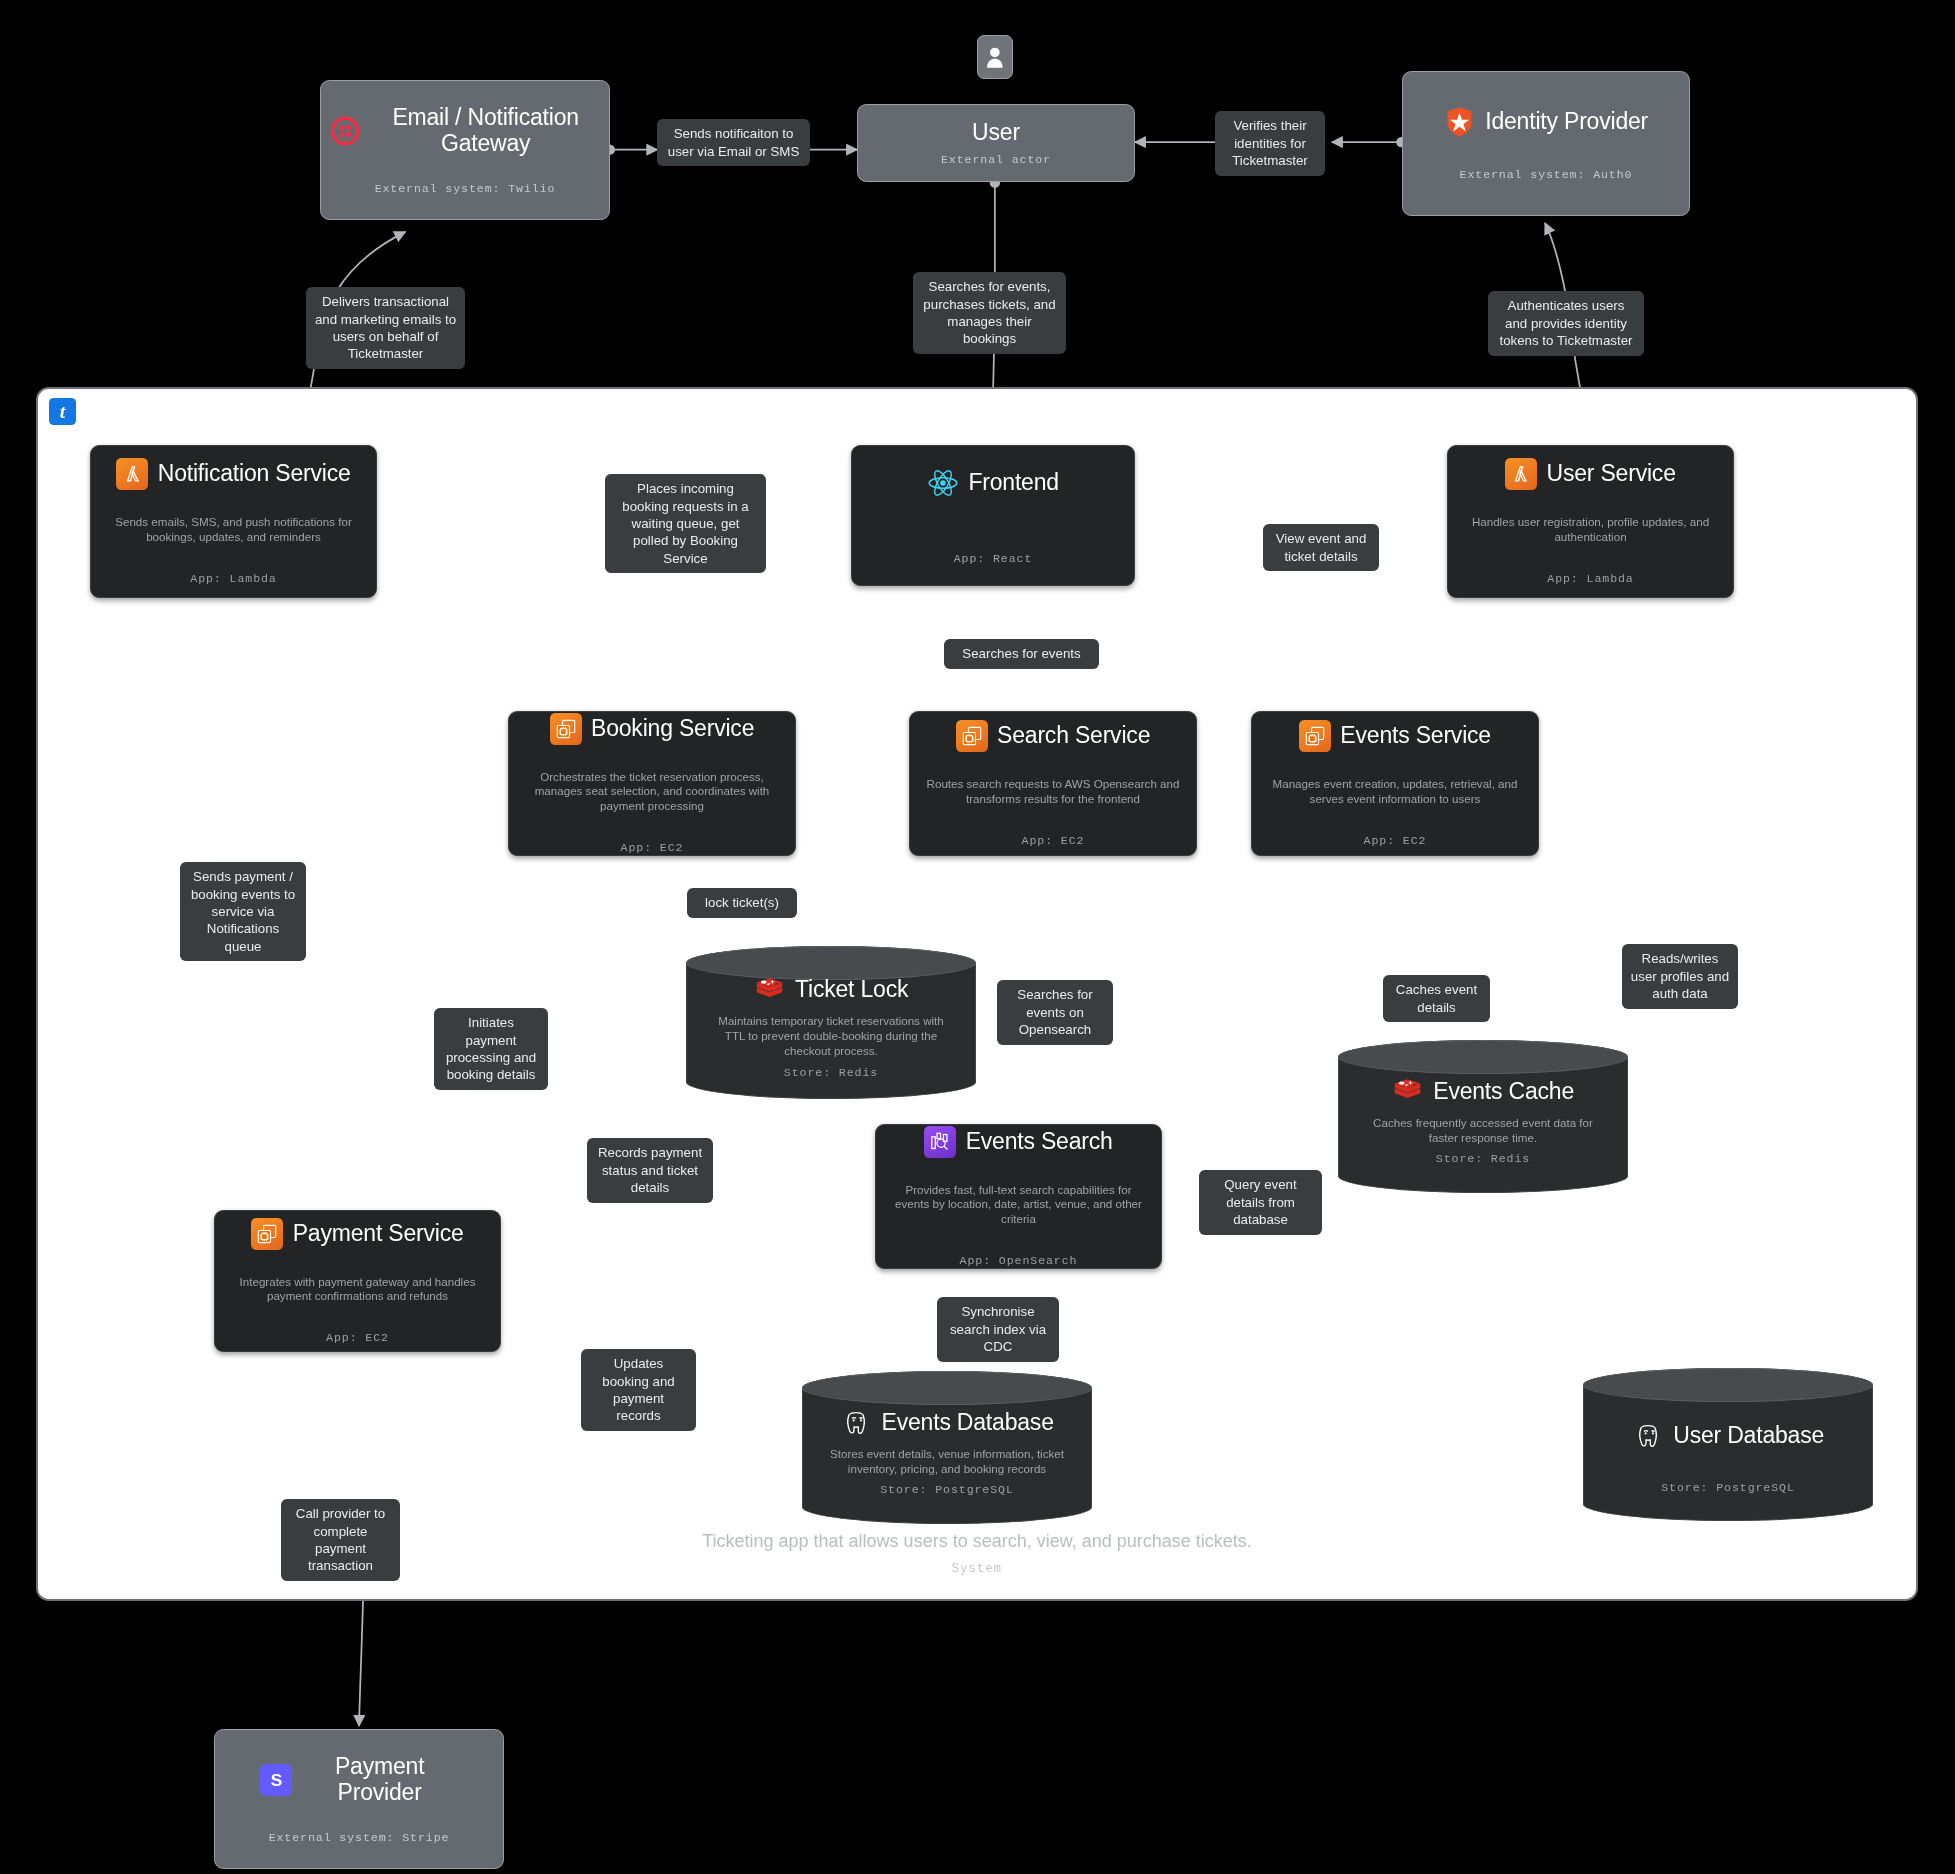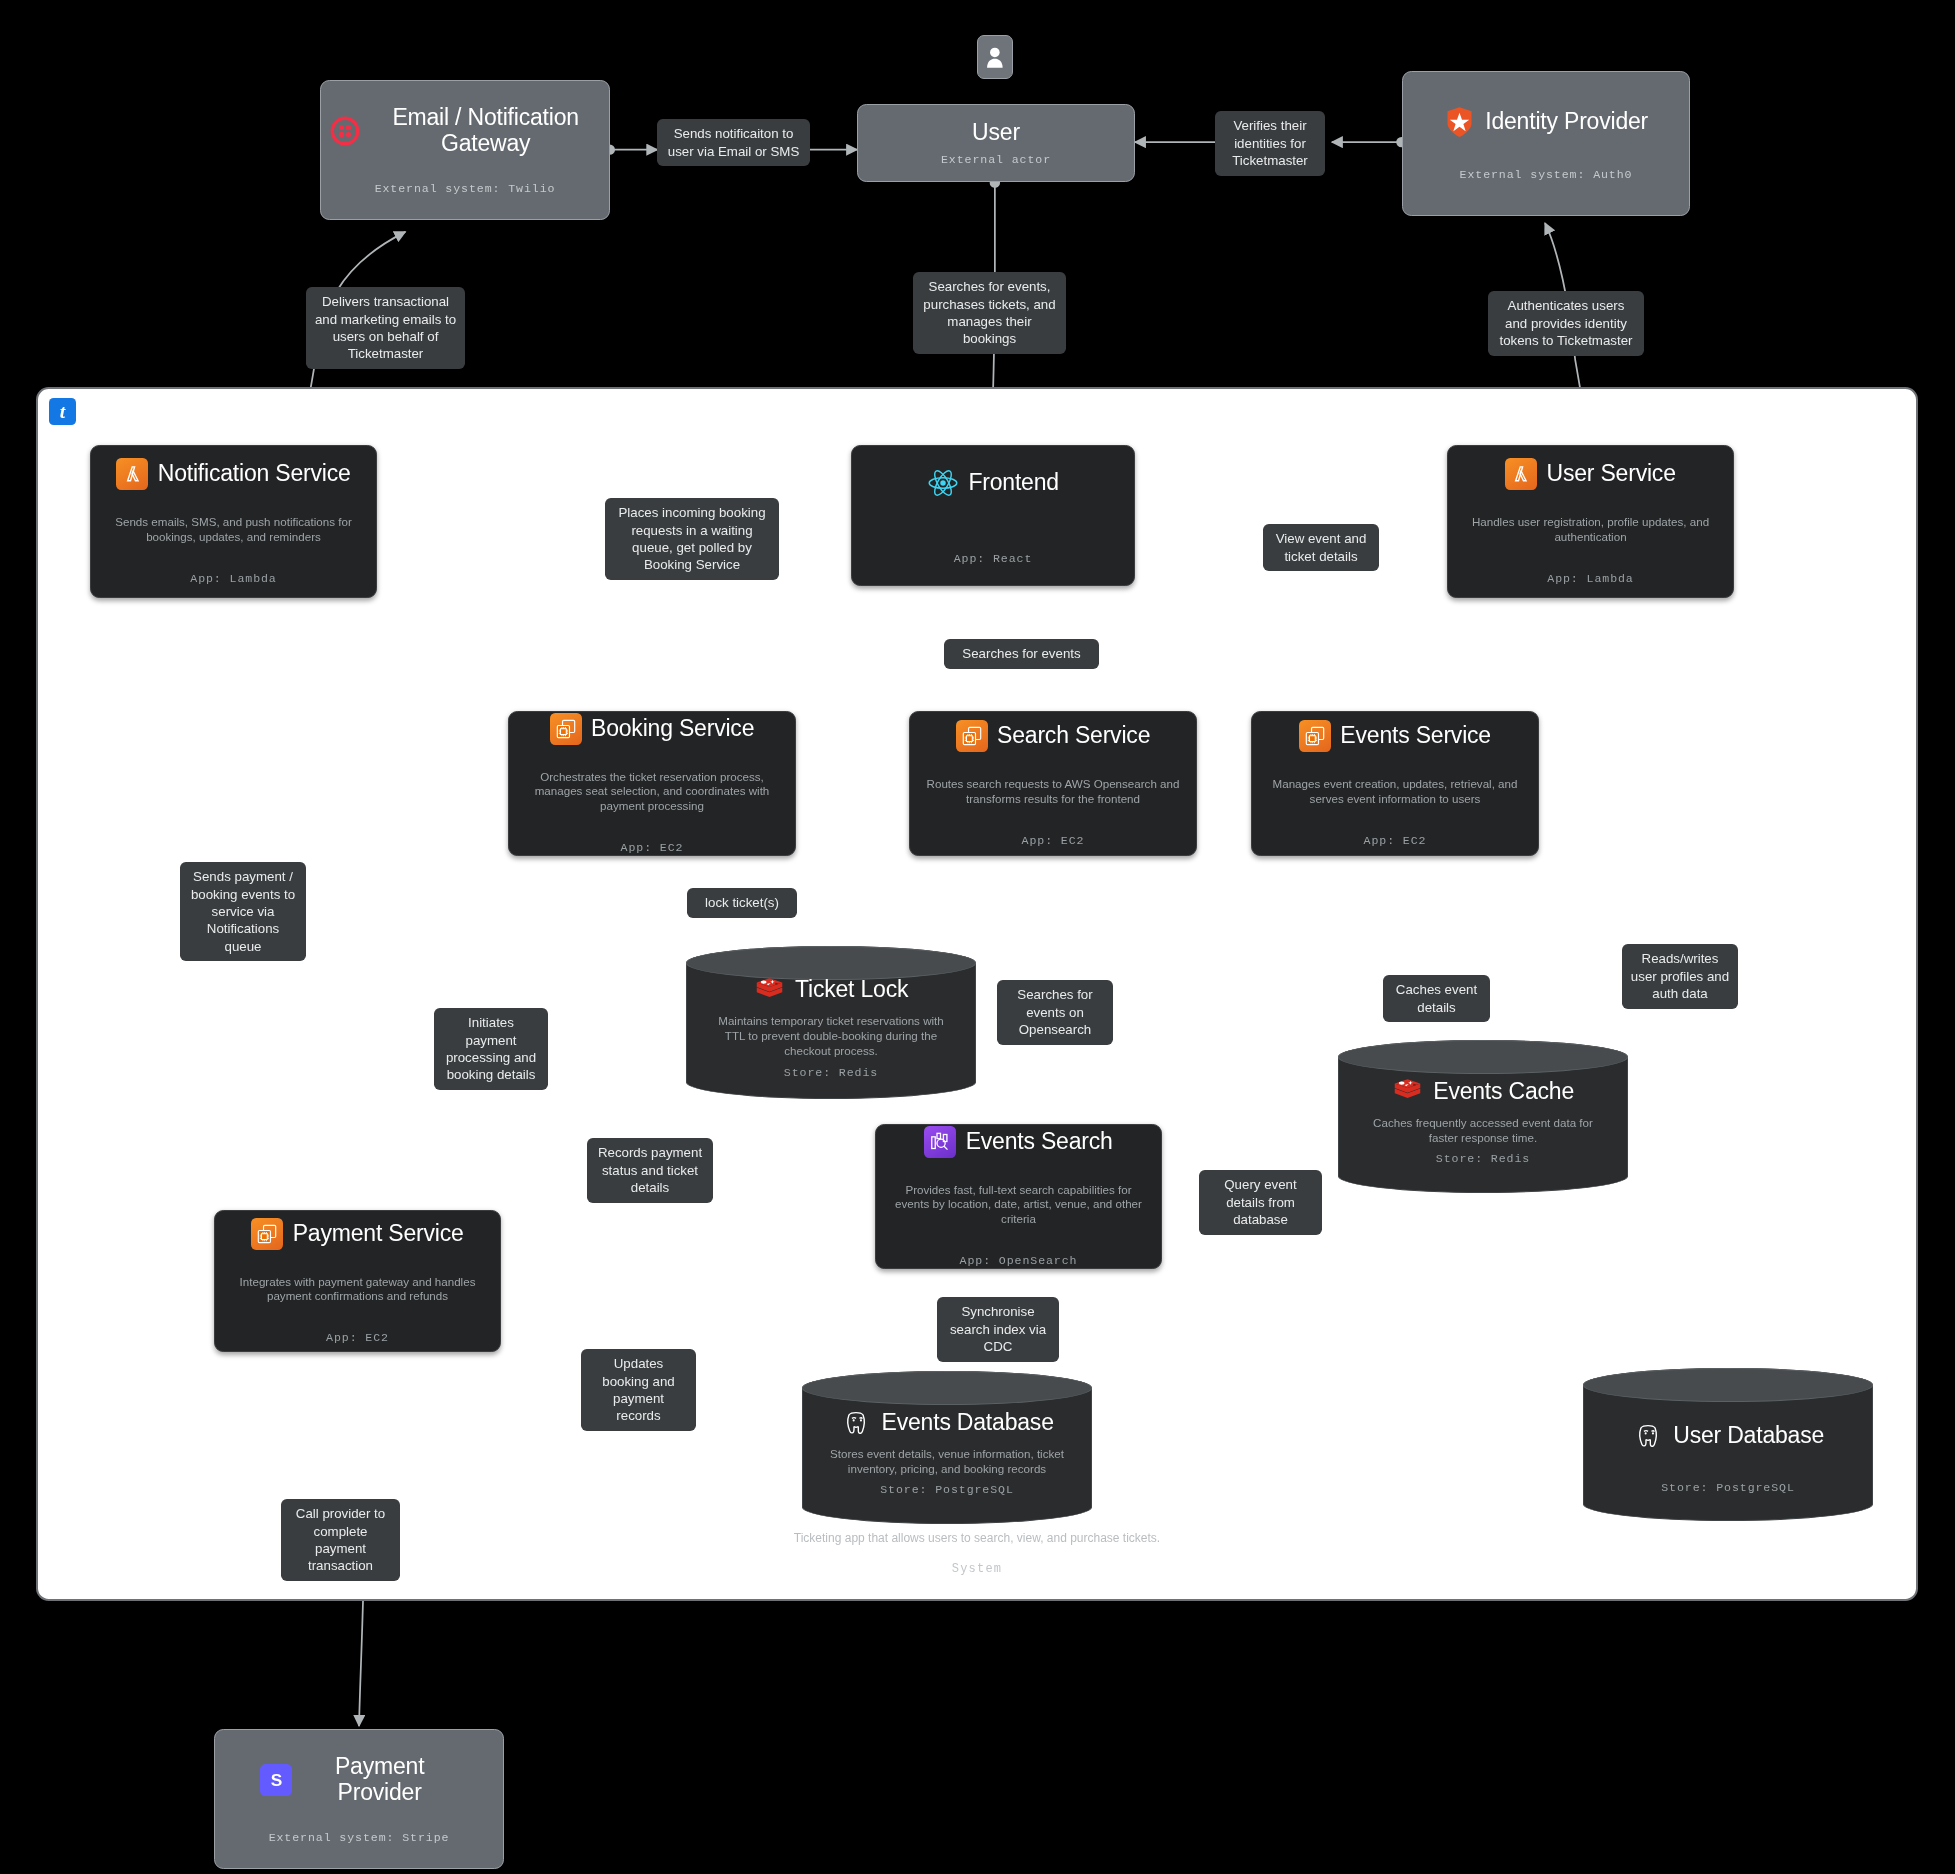--- a/index.html
+++ b/index.html
@@ -28,21 +28,21 @@
     font-style: italic;
     font-weight: bold;
     font-size: 19.7px;
     line-height: 27px;
     text-align: center;
   }
   .system-caption {
     position: absolute;
     text-align: center;
     color: #b9bdc0;
-    font-size: 12px;
+    font-size: 18px;
     white-space: nowrap;
   }
   .system-kind {
     position: absolute;
     text-align: center;
     color: #c3c7ca;
     font-family: "Liberation Mono", monospace;
     font-size: 12px;
     letter-spacing: 1.2px;
     white-space: nowrap;
@@ -552,21 +552,21 @@
   <div class="chip" style="left:657px; top:119px; width:153px;">Sends notificaiton to user via Email or SMS</div>
 
   <div class="chip" style="left:1215px; top:111px; width:110px;">Verifies their identities for Ticketmaster</div>
 
   <div class="chip" style="left:306px; top:287px; width:159px;">Delivers transactional and marketing emails to users on behalf of Ticketmaster</div>
 
   <div class="chip" style="left:913px; top:272px; width:153px;">Searches for events, purchases tickets, and manages their bookings</div>
 
   <div class="chip" style="left:1488px; top:291px; width:156px;">Authenticates users and provides identity tokens to Ticketmaster</div>
 
-  <div class="chip" style="left:605px; top:498px; width:174px;">Places incoming booking requests in a waiting queue, get polled by Booking Service</div>
+  <div class="chip" style="left:605px; top:474px; width:161px;">Places incoming booking requests in a waiting queue, get polled by Booking Service</div>
 
   <div class="chip" style="left:1263px; top:524px; width:116px;">View event and ticket details</div>
 
   <div class="chip" style="left:944px; top:639px; width:155px;">Searches for events</div>
 
   <div class="chip" style="left:687px; top:888px; width:110px;">lock ticket(s)</div>
 
   <div class="chip" style="left:1383px; top:927px; width:107px;margin-top:48px;">Caches event details</div>
 
   <div class="chip" style="left:180px; top:862px; width:126px;">Sends payment / booking events to service via Notifications queue</div>

